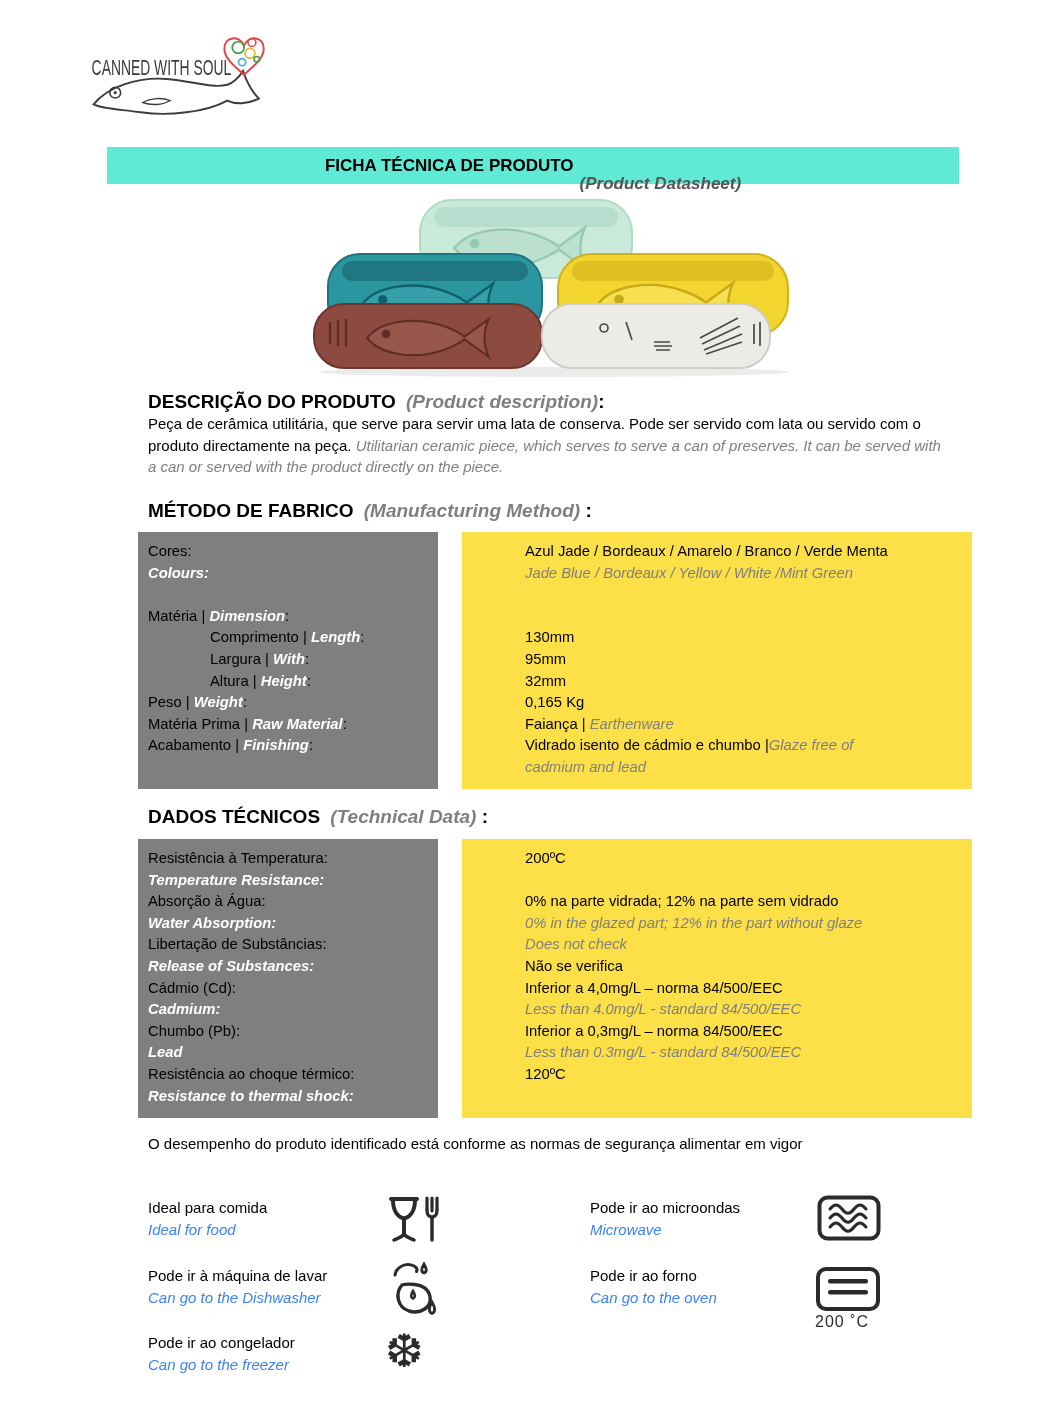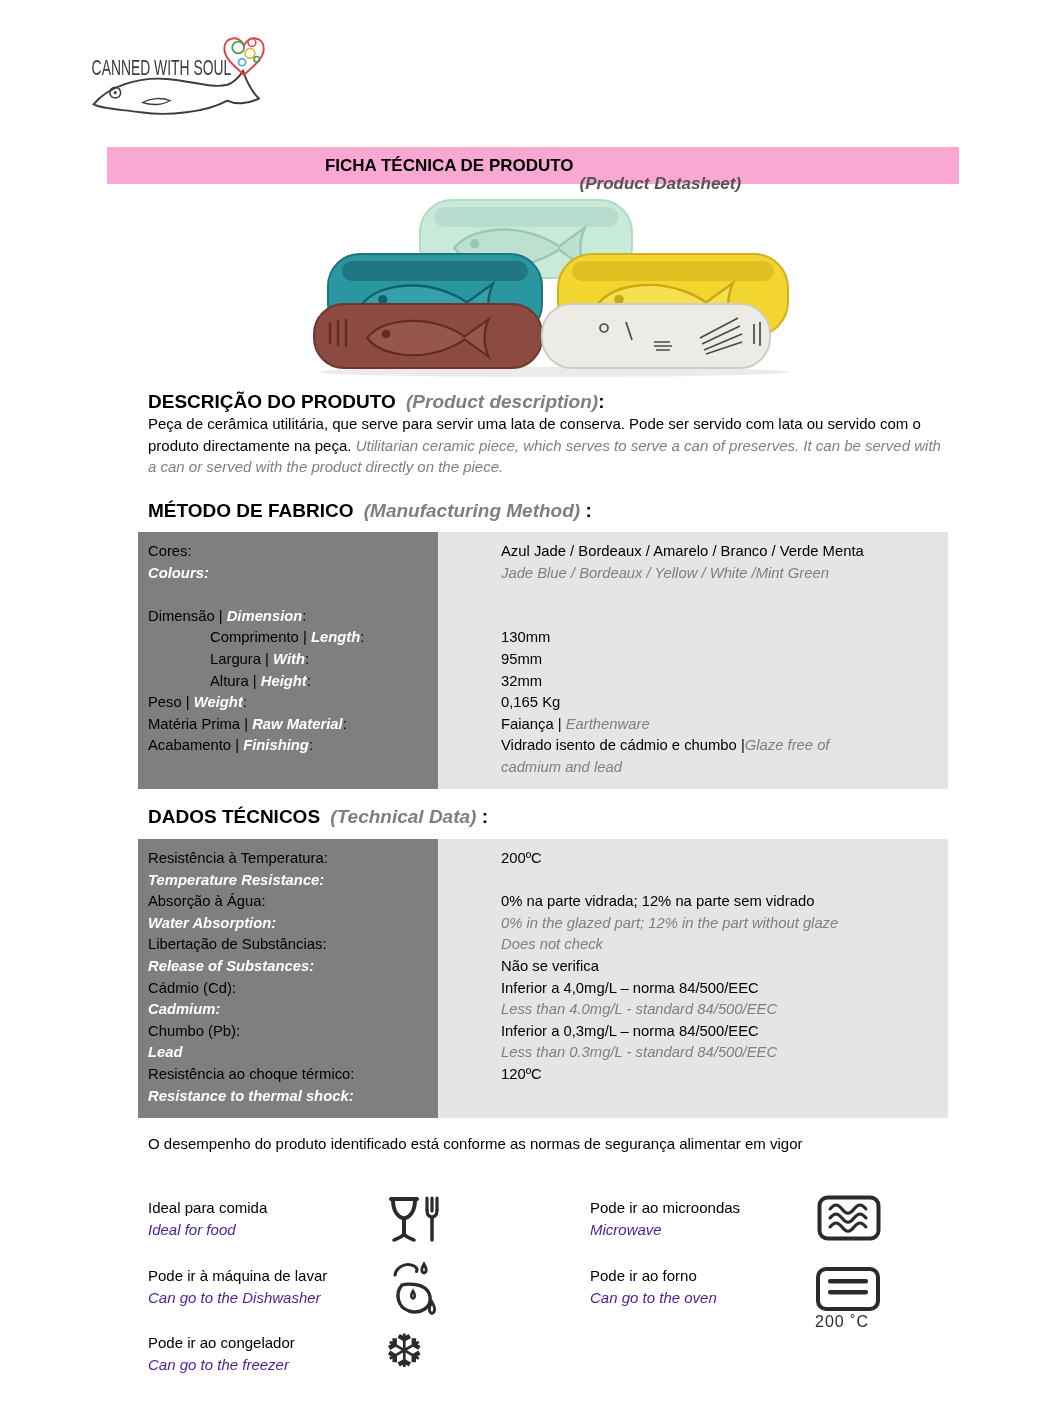--- a/index.html
+++ b/index.html
@@ -1,42 +1,42 @@
 <!DOCTYPE html>
 <html><head>
 <meta charset="utf-8">
 <style>
   html,body{margin:0;padding:0;background:#fff;}
   .page{position:relative;width:1050px;height:1402px;background:#fff;overflow:hidden;
         font-family:"Liberation Sans",sans-serif;color:#000;}
   .abs{position:absolute;}
   
-  .titlebar{left:107px;top:147px;width:852px;height:37px;background:#f9a8d4;
+  .titlebar{left:107px;top:147px;width:852px;height:37px;background:#5eead4;
             display:flex;align-items:center;justify-content:center;font-size:17px;}
   .titlebar .pt{font-weight:bold;}
   .titlebar .en{font-weight:bold;font-style:italic;color:#555;margin-left:6px;margin-top:36px;}
   
   .h{font-size:19px;font-weight:bold;white-space:nowrap;}
   .h .en{color:#7f7f7f;font-style:italic;margin-left:5px;}
   .h .suf{color:#000;font-style:normal;}
   
   .body-text{font-size:15px;line-height:21.5px;}
   .it-gray{color:#7f7f7f;font-style:italic;}
   
-  .tbl{display:flex;}
+  .tbl{display:flex;gap:24px;}
   .col{box-sizing:border-box;}
   .col-l{width:300px;background:#7f7f7f;padding:9px 8px 10px 10px;}
-  .col-r{width:510px;background:#e5e5e5;padding:9px 8px 10px 63px;}
+  .col-r{width:510px;background:#fde047;padding:9px 8px 10px 63px;}
   .ln{height:21.6px;line-height:21.6px;font-size:14.8px;white-space:nowrap;}
   .ind{padding-left:62px;}
   .col-l .en{color:#ffffff;font-style:italic;font-weight:bold;}
   .col-r .en{color:#7f7f7f;font-style:italic;}
   
   .feat .pt{font-size:15px;line-height:22px;}
-  .feat .en{font-size:15px;line-height:22px;color:#4c1d95;font-style:italic;}
+  .feat .en{font-size:15px;line-height:22px;color:#3b82f6;font-style:italic;}
   .icon{color:#2b2b2b;}
   .oven-temp{font-size:16px;color:#2b2b2b;margin-top:1px;letter-spacing:1px;}
   .snow{font-size:46px;line-height:50px;color:#2b2b2b;}
   svg{display:block;}
 </style>
 </head>
 <body>
 
 <div class="page">
 
@@ -123,21 +123,21 @@
   <div class="abs h" style="left:148px;top:500px;">
     <span>MÉTODO DE FABRICO</span>
     <span class="en">(Manufacturing Method)</span><span class="suf"> :</span>
   </div>
 
   <div class="abs tbl" style="left:138px;top:532px;">
     <div class="col col-l" style="min-height:256px;">
       <div class="ln"><span>Cores:</span><span class="en"></span><span></span></div>
       <div class="ln"><span></span><span class="en">Colours:</span><span></span></div>
       <div class="ln"></div>
-      <div class="ln"><span>Dimensão | </span><span class="en">Dimension</span><span>:</span></div>
+      <div class="ln"><span>Matéria | </span><span class="en">Dimension</span><span>:</span></div>
       <div class="ln ind"><span>Comprimento | </span><span class="en">Length</span><span>:</span></div>
       <div class="ln ind"><span>Largura | </span><span class="en">With</span><span>:</span></div>
       <div class="ln ind"><span>Altura | </span><span class="en">Height</span><span>:</span></div>
       <div class="ln"><span>Peso | </span><span class="en">Weight</span><span>:</span></div>
       <div class="ln"><span>Matéria Prima | </span><span class="en">Raw Material</span><span>:</span></div>
       <div class="ln"><span>Acabamento | </span><span class="en">Finishing</span><span>:</span></div>
     </div>
     <div class="col col-r" style="min-height:256px;">
       <div class="ln"><span>Azul Jade / Bordeaux / Amarelo / Branco / Verde Menta</span><span class="en"></span></div>
       <div class="ln"><span></span><span class="en">Jade Blue / Bordeaux / Yellow / White /Mint Green</span></div>

